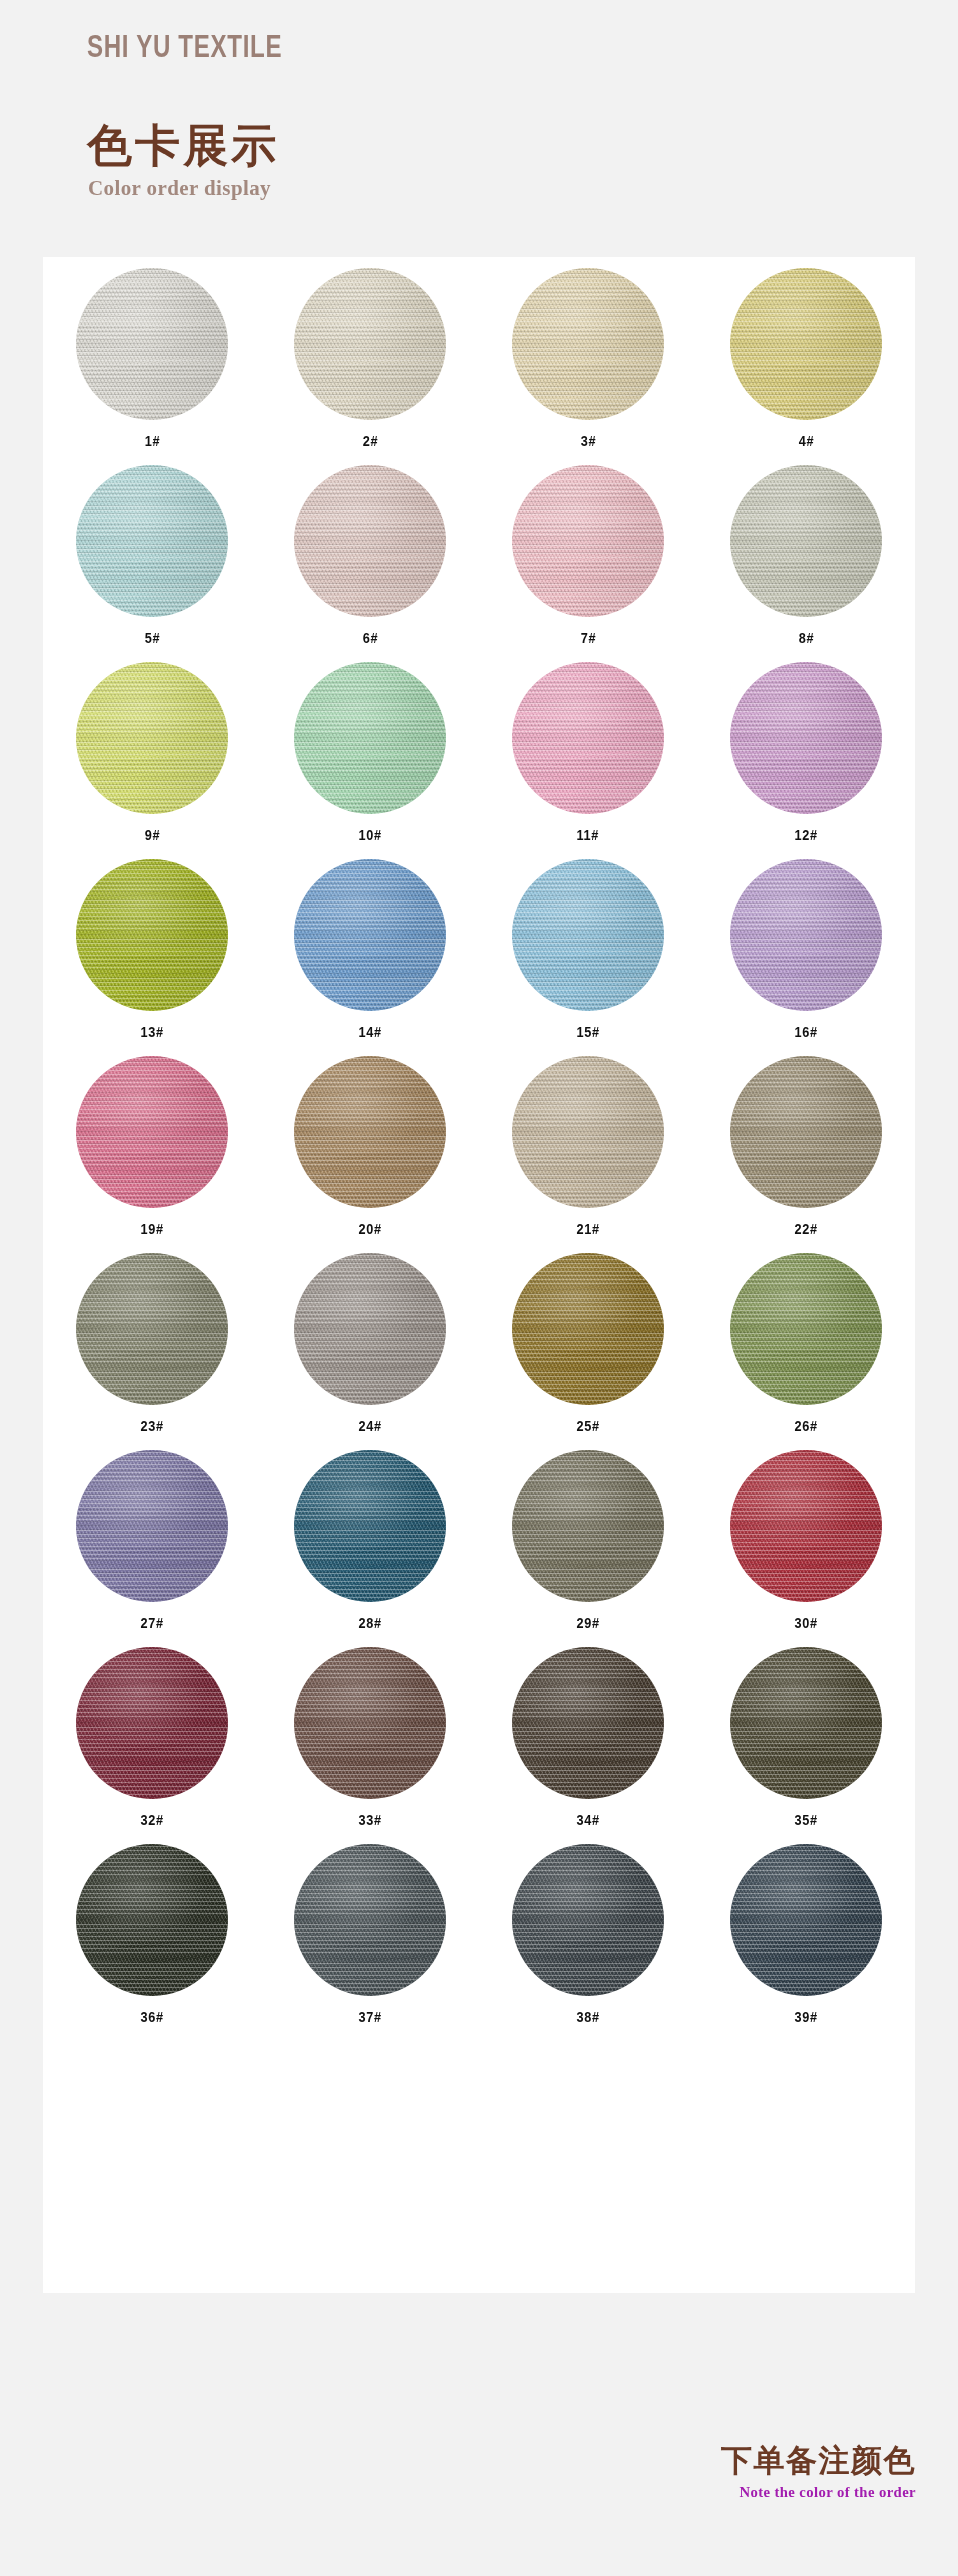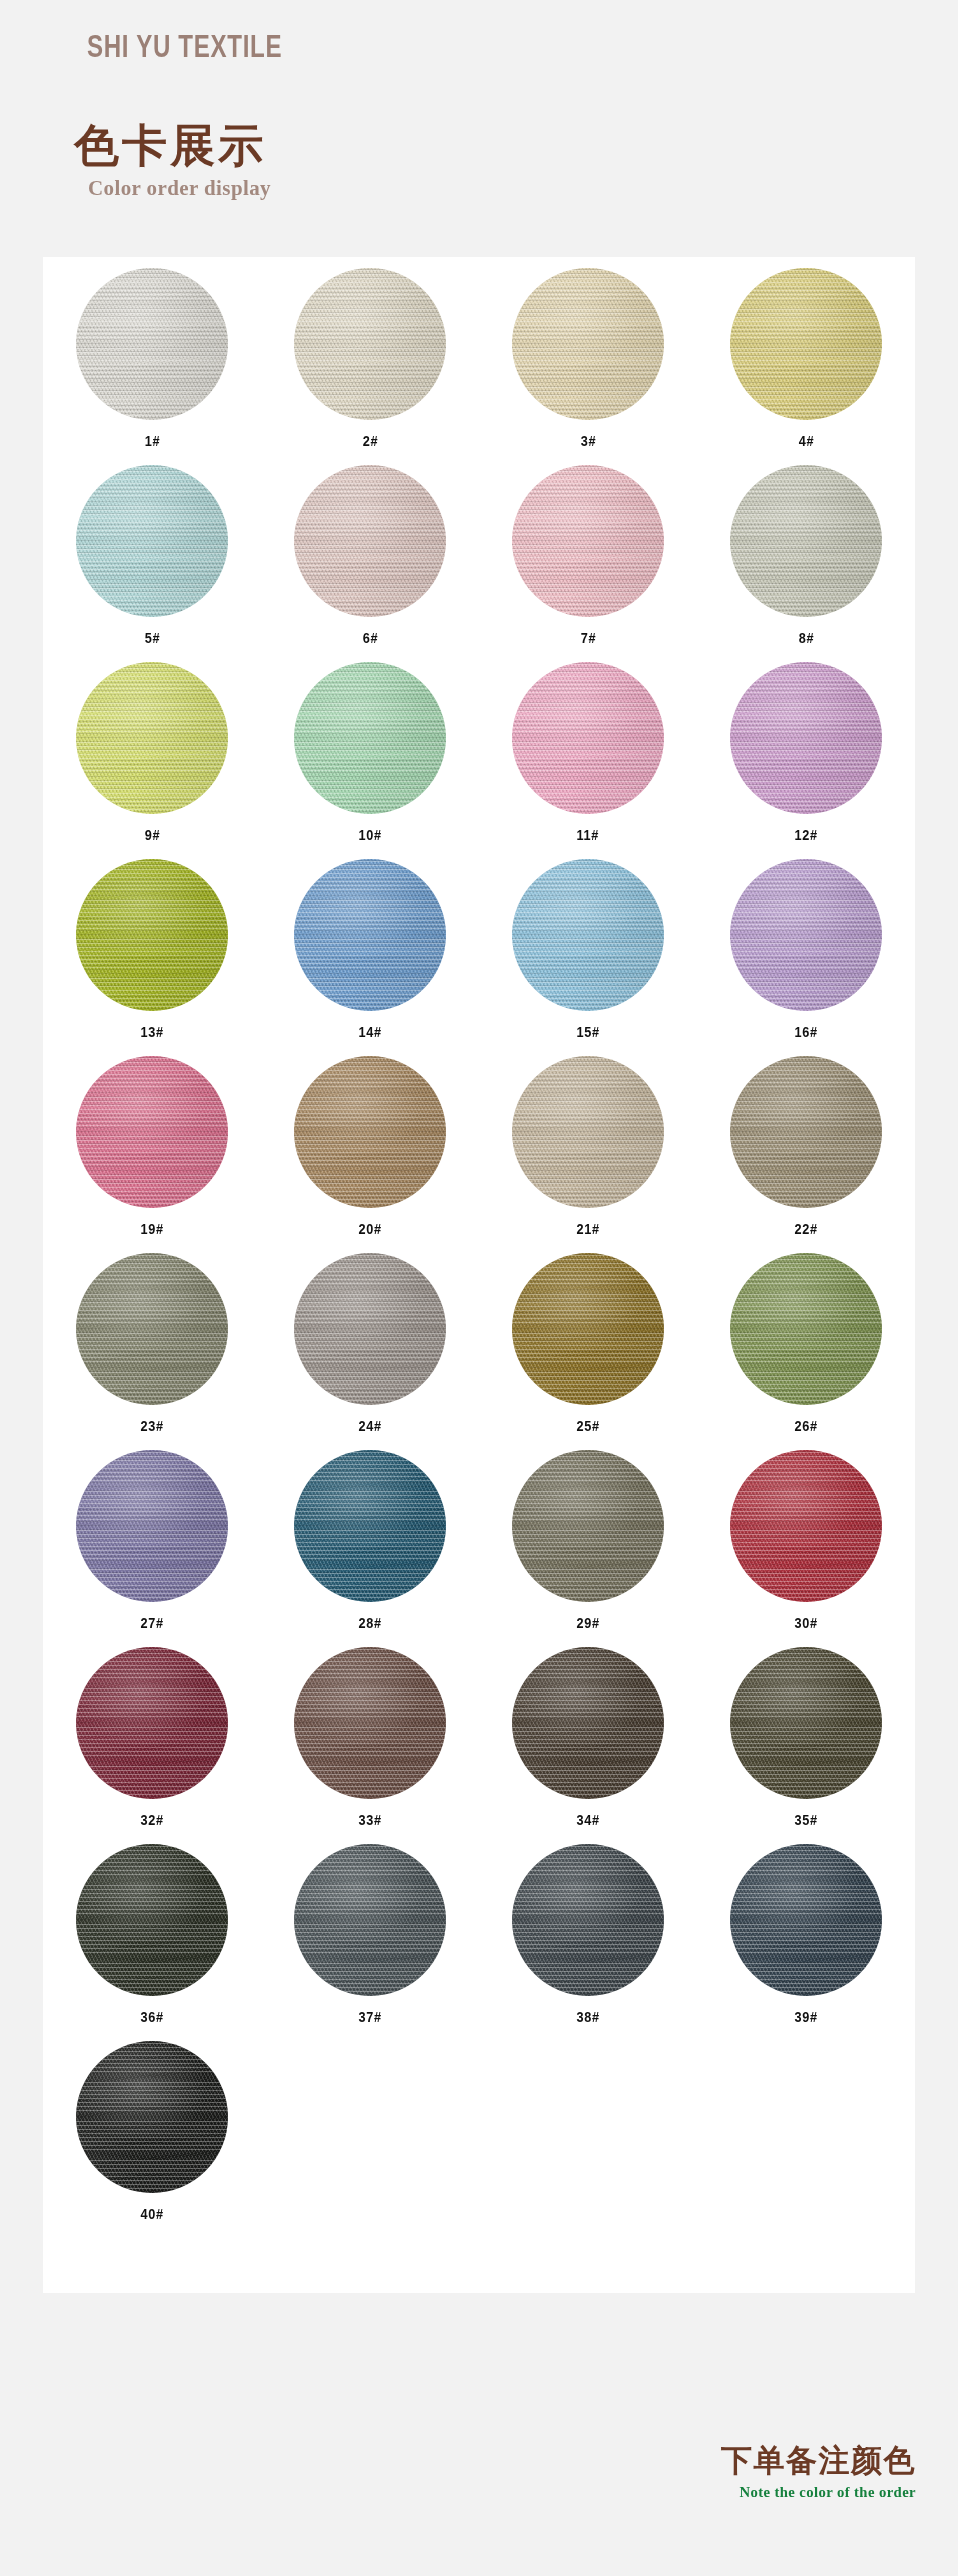--- a/index.html
+++ b/index.html
@@ -25,21 +25,21 @@
     font-size: 28px;
     letter-spacing: 0.8px;
     color: #9b8076;
     transform: scaleX(0.86) scaleY(1.15);
     transform-origin: left top;
     white-space: nowrap;
   }
 
   .title-cn {
     position: absolute;
-    left: 74px;
+    left: 87px;
     top: 116px;
     font-family: "Liberation Serif", serif;
     font-weight: 700;
     font-size: 45px;
     letter-spacing: 3.1px;
     color: #6b3a25;
     white-space: nowrap;
   }
 
   .title-en {
@@ -167,21 +167,21 @@
     white-space: nowrap;
   }
   .footer-en {
     position: absolute;
     right: 43px;
     top: 2484px;
     font-family: "Liberation Serif", serif;
     font-weight: 700;
     font-size: 14.7px;
     letter-spacing: 0.4px;
-    color: #15803d;
+    color: #a21caf;
     white-space: nowrap;
   }
 </style>
 </head>
 <body>
 
 <div class="brand">SHI YU TEXTILE</div>
 <div class="title-cn">色卡展示</div>
 <div class="title-en">Color order display</div>
 
@@ -324,22 +324,18 @@
         <div class="swatch-label">37#</div>
       </div>
       <div class="cell">
         <div class="swatch" style="background-color: rgb(62, 70, 75);"></div>
         <div class="swatch-label">38#</div>
       </div>
       <div class="cell">
         <div class="swatch" style="background-color: rgb(52, 67, 79);"></div>
         <div class="swatch-label">39#</div>
       </div>
-      <div class="cell">
-        <div class="swatch" style="background-color: rgb(30, 31, 29);"></div>
-        <div class="swatch-label">40#</div>
-      </div>
     </div>
 </div>
 
 <div class="footer-cn">下单备注颜色</div>
 <div class="footer-en">Note the color of the order</div>
 
 
 </body></html>

